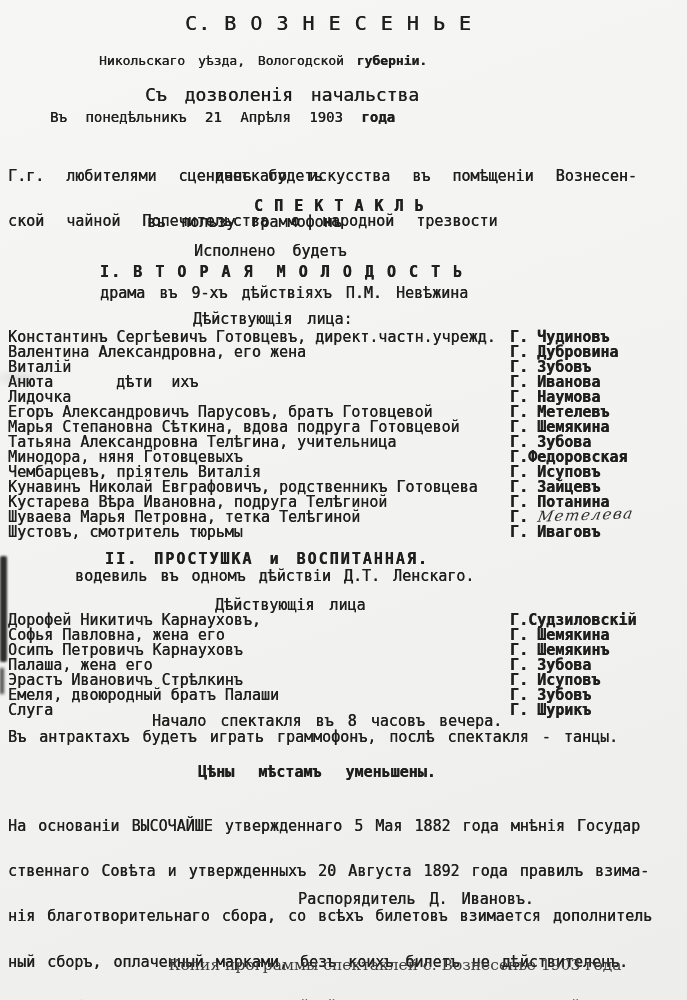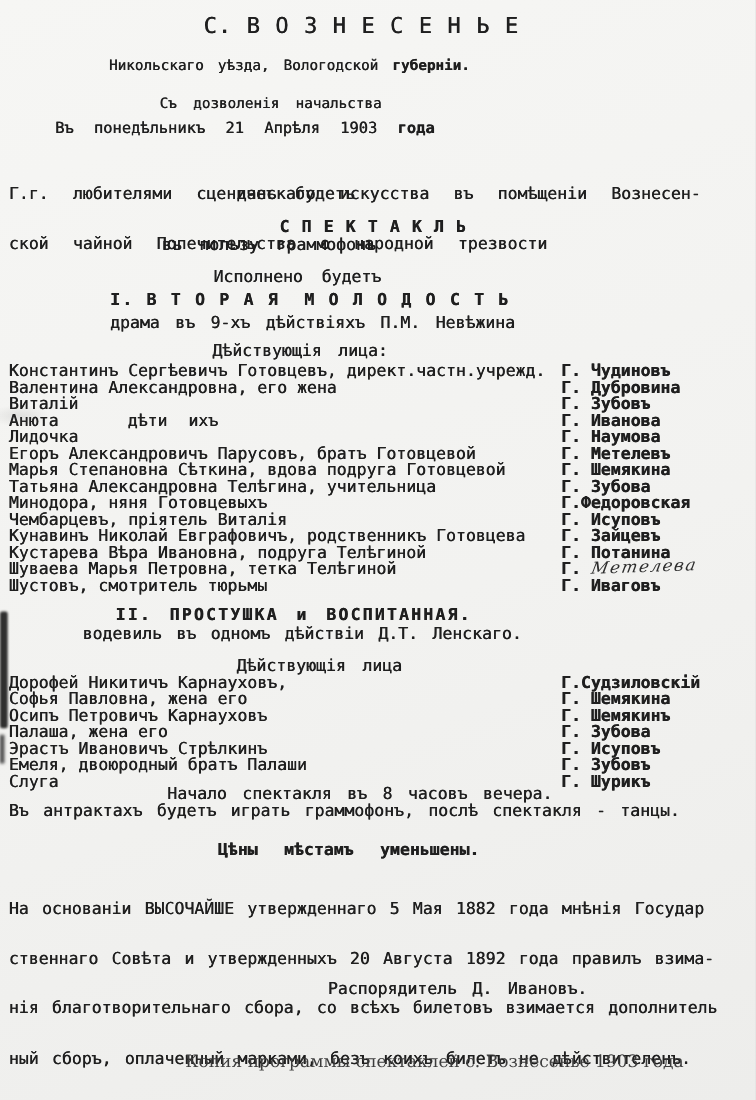--- a/index.html
+++ b/index.html
@@ -8,21 +8,21 @@
     background:linear-gradient(160deg,#f6f6f4 0%,#f2f2f0 55%,#ededeb 100%);
     font-family:"DejaVu Sans Mono",monospace;
     color:#1f1f1f;overflow:hidden;
   }
   .t{position:absolute;white-space:pre;font-size:15px;line-height:15px;text-shadow:0.35px 0 0 currentColor;}
   .serif{font-family:"DejaVu Serif",serif;text-shadow:none;}
 
   .village{top:16px;left:185px;font-size:20px;letter-spacing:1px;}
   .district{top:53px;left:99px;font-size:13px;word-spacing:5px;}
   .district b{font-weight:bold;}
-  .permission{top:87px;left:145px;font-size:13px;word-spacing:7px;}
+  .permission{top:87px;left:145px;font-size:18px;word-spacing:7px;}
   .date{top:110px;left:50px;font-size:14px;word-spacing:10px;}
   .date b{font-weight:bold;}
 
   .intro{top:139px;left:8px;width:672px;word-spacing:13px;}
   .intro div{height:15px;}
   .dan-budet{top:169px;left:215px;word-spacing:8px;}
 
   .spektakl{top:199px;left:206px;font-weight:bold;letter-spacing:1px;margin-left:48px;}
   .benefit{top:215px;left:147px;word-spacing:7px;}
   .performed{top:244px;left:194px;word-spacing:8px;}

